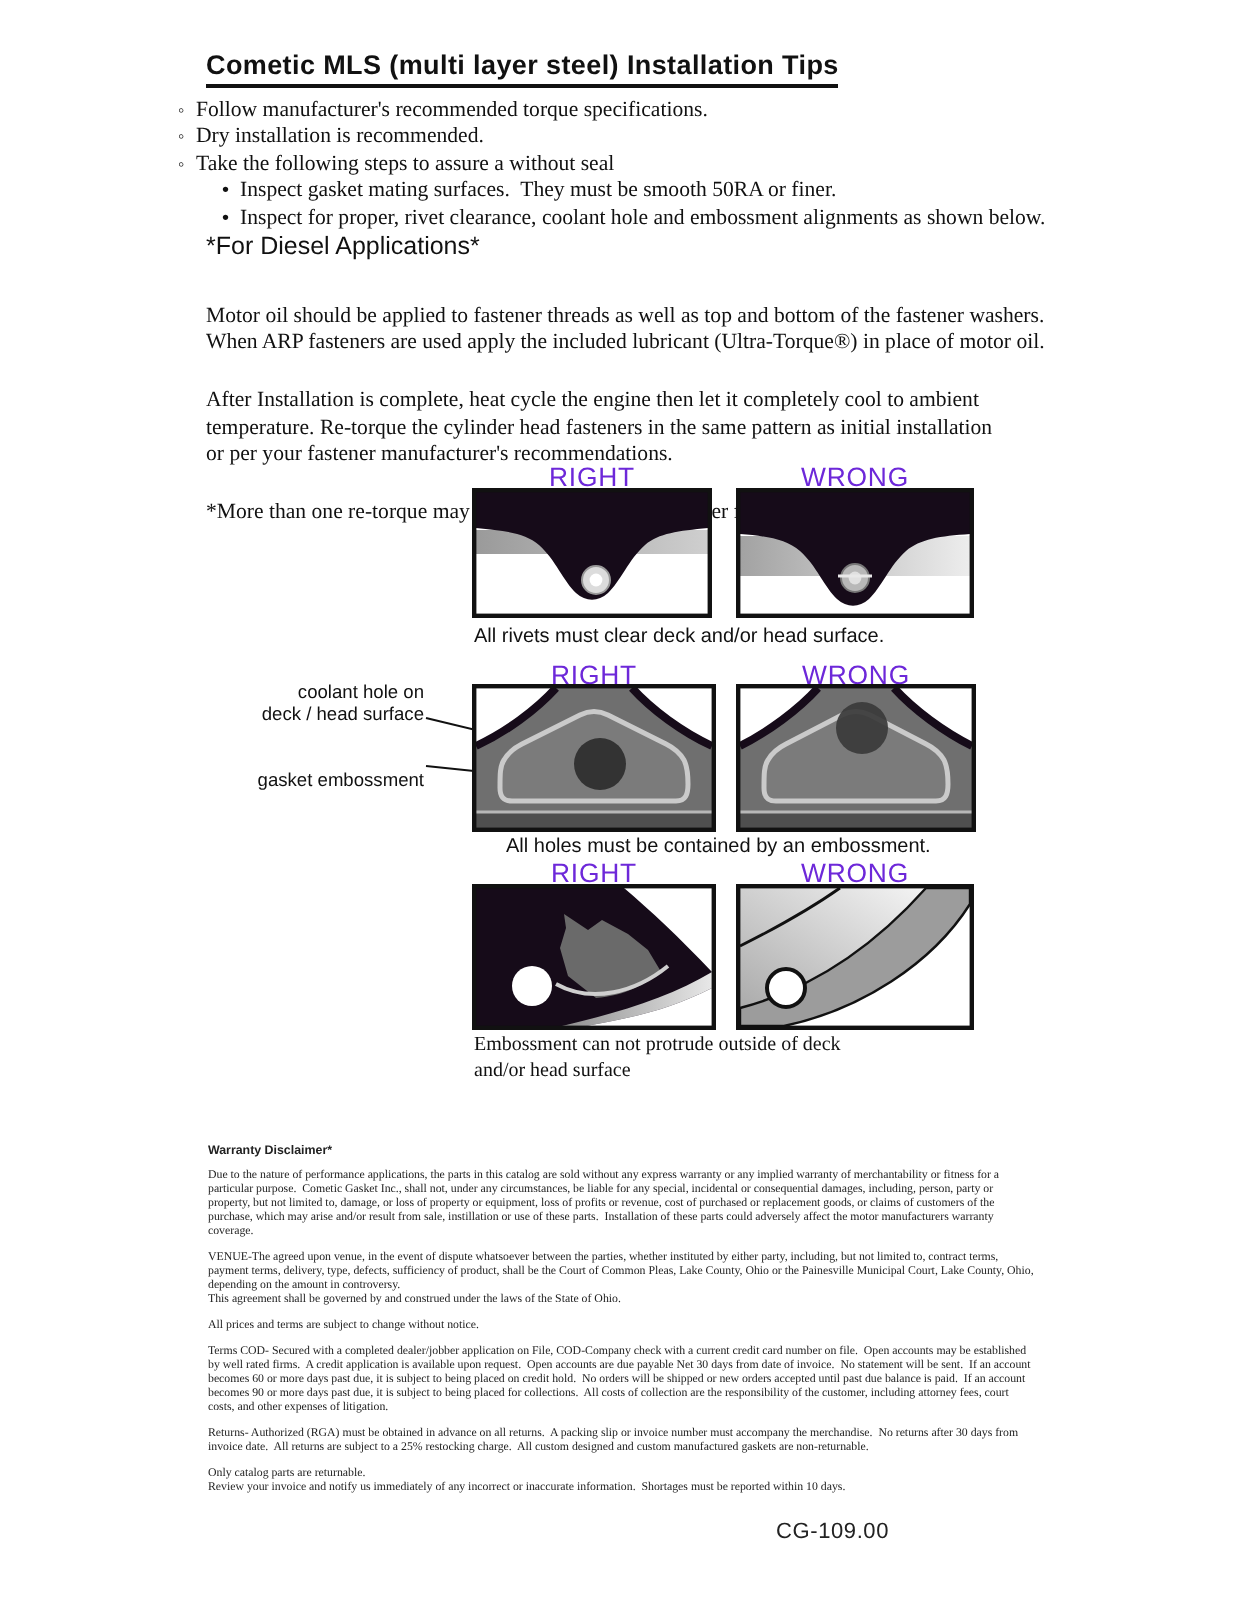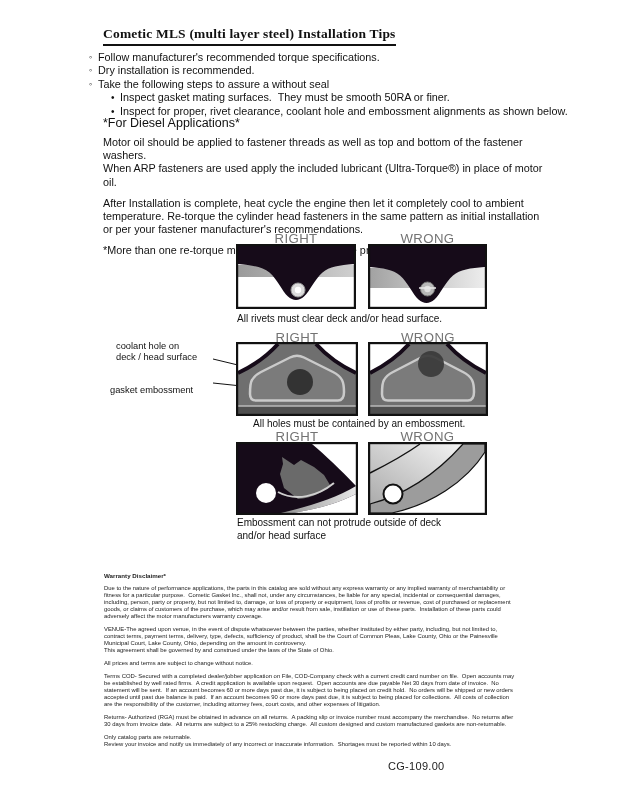--- a/index.html
+++ b/index.html
@@ -2,56 +2,56 @@
 <html><head>
 <meta charset="utf-8">
 <style>
   html,body{margin:0;padding:0;}
   body{
     width:618px;height:800px;background:#ffffff;position:relative;
     font-family:"Liberation Sans", sans-serif;color:#111;
     -webkit-font-smoothing:antialiased;overflow:hidden;
   }
   .abs{position:absolute;}
-  .prewrap{white-space:pre-wrap;}
+  .prewrap{white-space:pre-wrap;font-family:Liberation Serif, serif;}
 
   
   .title{
     font-size:13.5px;font-weight:bold;letter-spacing:.2px;
     display:inline-block;border-bottom:2px solid #111;padding-bottom:2px;
   }
   .bullets{margin-top:5px;}
   .bullet-row{font-size:10.8px;line-height:13.4px;display:flex;}
   .marker{width:9px;flex:0 0 9px;font-size:9px;line-height:13.4px;color:#111;}
   .sub{padding-left:22px;}
   .sub .marker{font-size:10px;}
 
   
   .diesel-heading{font-size:12.5px;font-weight:normal;}
-  .body-par{font-size:10.8px;line-height:13.2px;margin:0 0 8px 0;}
-
-  
-  .rw-label{font-size:13.2px;color:#737373;text-align:center;letter-spacing:.4px;}
+  .body-par{font-size:10.8px;line-height:13.2px;margin:16px 0 8px 0;}
+
+  
+  .rw-label{font-size:13.2px;color:#6d28d9;text-align:center;letter-spacing:.4px;}
   .caption{font-size:10px;line-height:12.5px;color:#111;}
-  .ann{font-size:9.3px;line-height:10.6px;text-align:left;color:#111;}
+  .ann{font-size:9.3px;line-height:10.6px;text-align:right;color:#111;}
   .diag{position:absolute;}
   .leaders{position:absolute;left:0;top:0;pointer-events:none;}
 
   
   .legal{font-size:5.9px;line-height:7px;color:#222;}
   .legal-heading{font-size:6.2px;font-weight:bold;margin:0 0 6px 0;}
   .legal p{margin:0 0 6px 0;}
 
   .page-num{font-size:11px;color:#222;letter-spacing:.3px;}
 </style>
 </head>
 <body>
 
 <div class="abs" style="left:89px;top:24px;width:480px;">
-  <div style="padding-left:14px;font-family:Liberation Serif, serif;">
+  <div style="padding-left:14px;">
     <span class="title">Cometic MLS (multi layer steel) Installation Tips</span>
   </div>
   <div class="bullets">
     <div class="bullet-row">
       <span class="marker">◦</span>
       <span class="prewrap">Follow manufacturer's recommended torque specifications.</span>
     </div>
     <div class="bullet-row">
       <span class="marker">◦</span>
       <span class="prewrap">Dry installation is recommended.</span>

